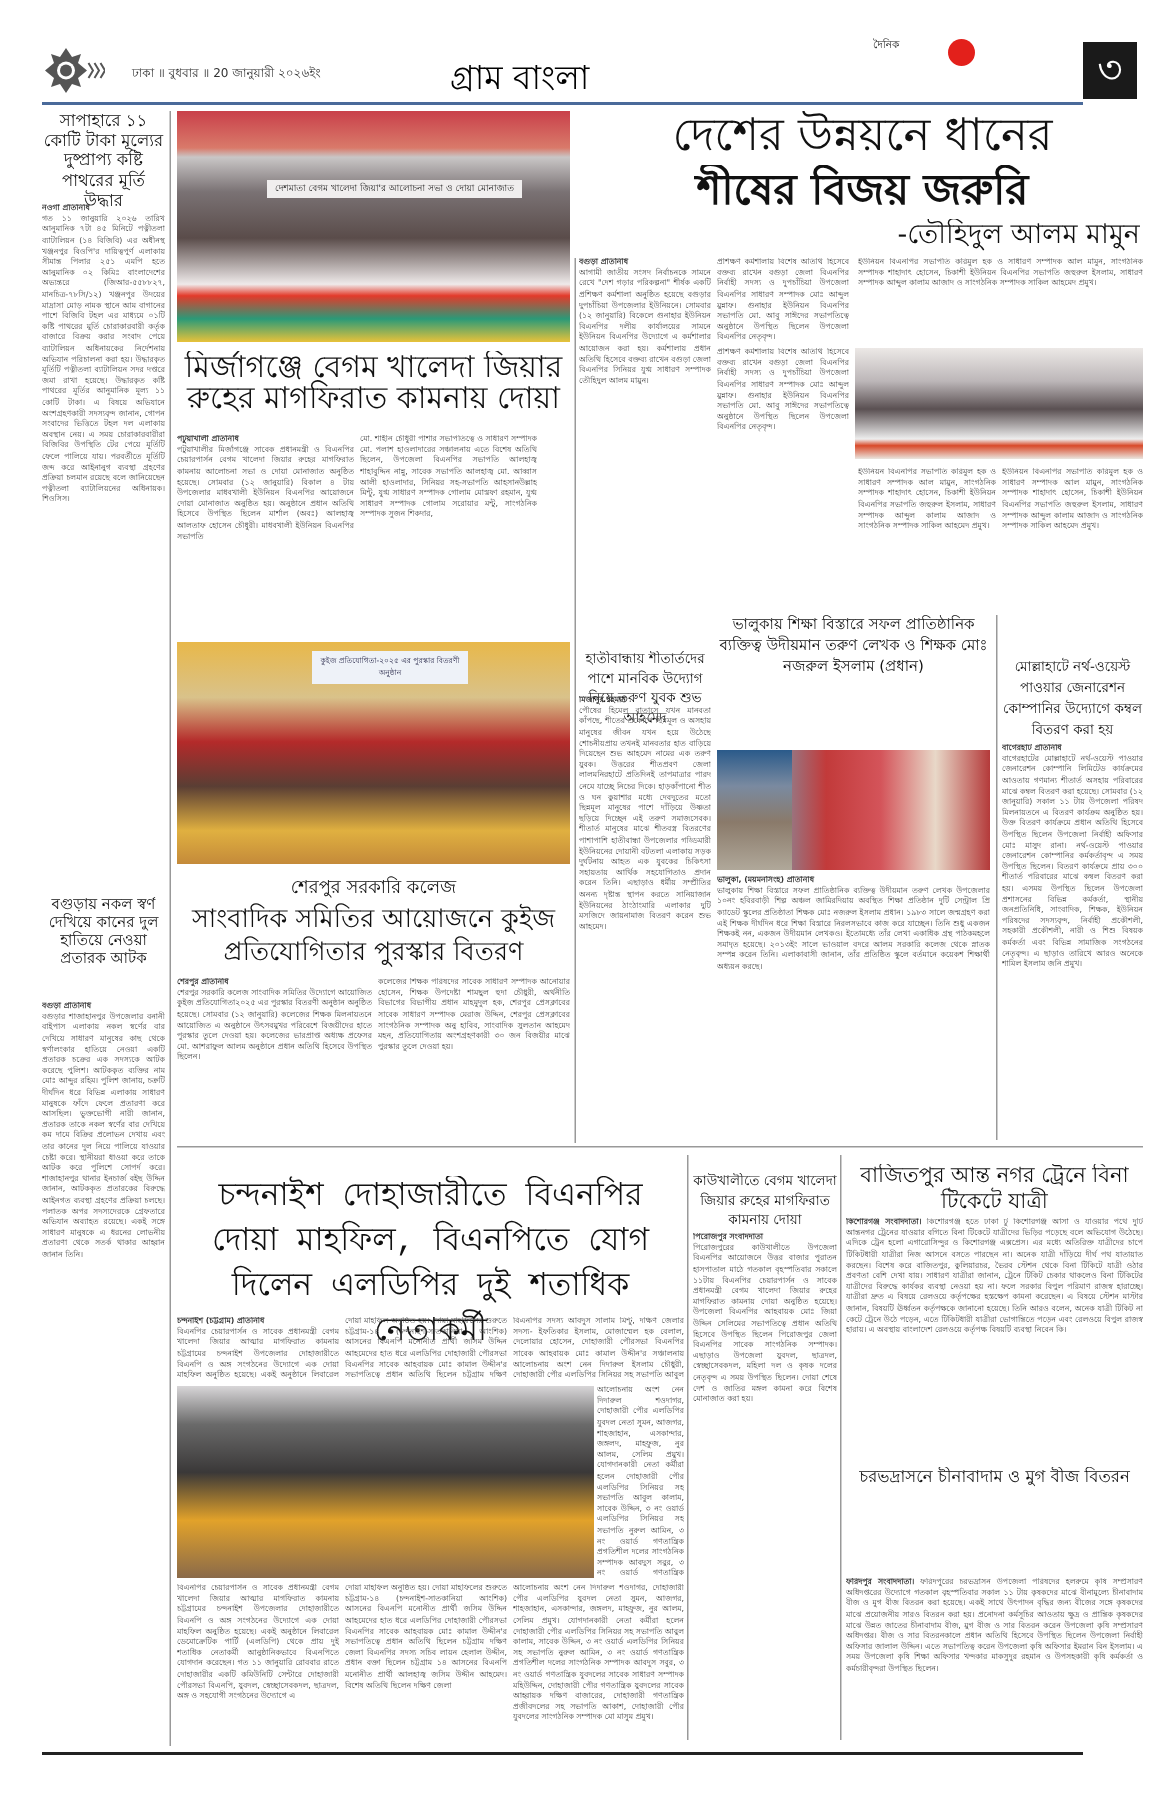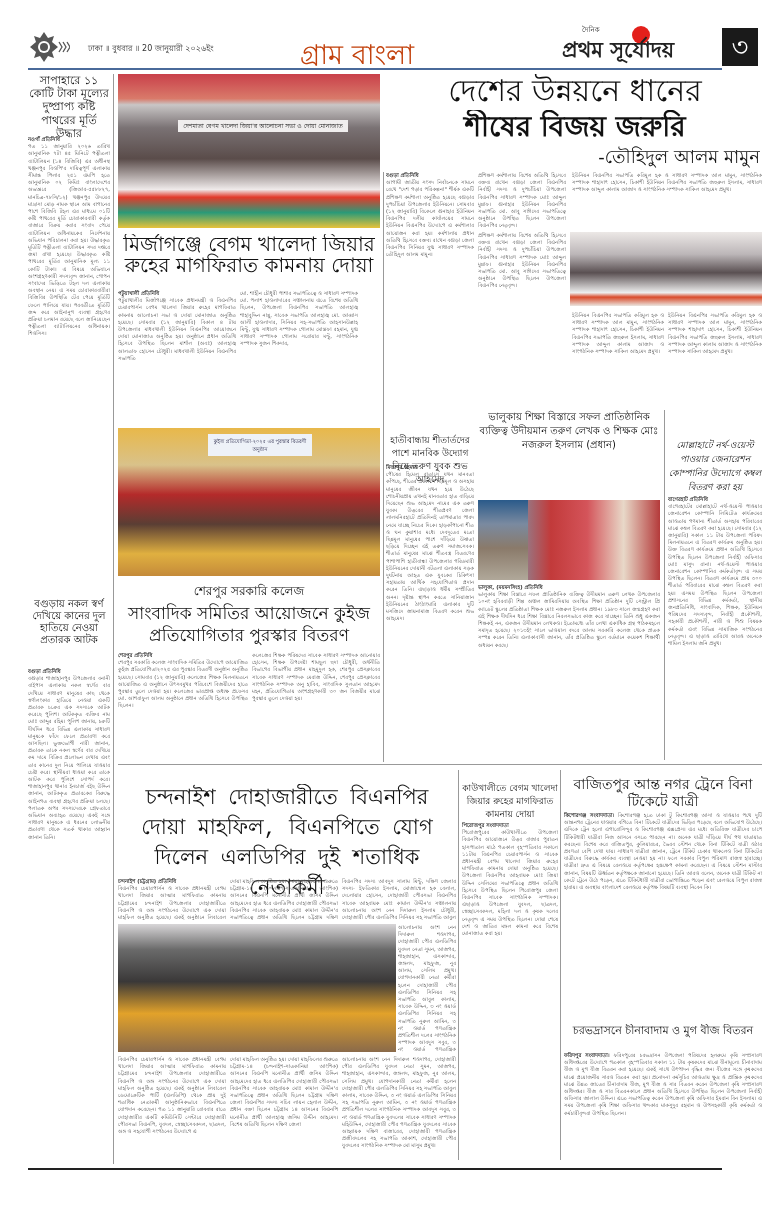--- a/index.html
+++ b/index.html
@@ -1,21 +1,21 @@
 <!DOCTYPE html>
 <html><head>
 <meta charset="utf-8">
 <style>
 *{box-sizing:border-box;margin:0;padding:0}
 html,body{width:768px;height:1207px;background:#fff;overflow:hidden}
 body{font-family:"DejaVu Sans",sans-serif;color:#222;position:relative}
 .abs{position:absolute}
 .hdr-logo{left:30px;top:30px;width:40px;height:34px}
 .hdr-date{left:88px;top:42px;font-size:8px;color:#333;white-space:nowrap}
-.hdr-section{left:300px;top:34px;font-size:27px;color:#c2410c;white-space:nowrap}
+.hdr-section{left:300px;top:34px;font-size:22px;color:#000000;white-space:nowrap}
 .hdr-mast{left:558px;top:24px;width:152px;height:44px}
 .mast-small{position:absolute;left:24px;top:0;font-size:7px;color:#222}
 .mast-name{position:absolute;left:4px;top:10px;font-size:21px;font-weight:bold;color:#222;white-space:nowrap}
 .mast-sun{position:absolute;left:74px;top:2px;width:18px;height:18px;border-radius:50%;background:#e3201b}
 .hdr-page{left:722px;top:28px;width:36px;height:38px;background:#1a1a1a;color:#fff;font-size:26px;text-align:center;line-height:38px}
 .hdr-rule{left:28px;top:68px;width:694px;height:2px;background:#4a6a9a}
 
 .head{color:#111;text-align:center;line-height:1.2;overflow:hidden}
 .body{font-size:5.2px;line-height:7.2px;color:#444;text-align:justify;overflow:hidden}
 .byline{font-weight:bold;color:#333;display:block}
@@ -40,21 +40,20 @@
     <circle cx="14" cy="17" r="6" fill="#fff"></circle>
     <circle cx="14" cy="17" r="4" fill="#555"></circle>
     <path d="M29 12 l3 5 l-3 5 M33 12 l3 5 l-3 5 M37 12 l3 5 l-3 5" stroke="#555" stroke-width="1.3" fill="none"></path>
   </svg>
 </div>
 <div class="abs hdr-date">ঢাকা ॥ বুধবার ॥ 20 জানুয়ারী ২০২৬ইং</div>
 <div class="abs hdr-section">গ্রাম বাংলা</div>
 <div class="abs hdr-mast">
   <span class="mast-small">দৈনিক</span>
   <span class="mast-sun"></span>
-  <span class="mast-name">প্রথম সূর্যোদয়</span>
 </div>
 <div class="abs hdr-page">৩</div>
 <div class="abs hdr-rule"></div>
 
 <div class="abs head" style="left:28px;top:74px;width:82px;font-size:11px;">সাপাহারে ১১ কোটি টাকা মূল্যের দুষ্প্রাপ্য কষ্টি পাথরের মূর্তি উদ্ধার</div>
 <div class="abs body" style="left:28px;top:136px;width:82px;height:440px;">
   <span class="byline">নওগাঁ প্রতিনিধি</span>
   <span>গত ১১ জানুয়ারি ২০২৬ তারিখ আনুমানিক ৭টা ৪৫ মিনিটে পত্নীতলা ব্যাটালিয়ন (১৪ বিজিবি) এর অধীনস্থ খঞ্জনপুর বিওপি'র দায়িত্বপূর্ণ এলাকায় সীমান্ত পিলার ২৫১ এমপি হতে আনুমানিক ০২ কিমিঃ বাংলাদেশের অভ্যন্তরে (জিআর-৫৫৮৮২৭, মানচিত্র-৭৮সি/১২) খঞ্জনপুর উদয়ের মাদ্রাসা মোড় নামক স্থানে আম বাগানের পাশে বিজিবি টহল এর মাধ্যমে ০১টি কষ্টি পাথরের মূর্তি চোরাকারবারী কর্তৃক বাজারে বিক্রয় করার সংবাদ পেয়ে ব্যাটালিয়ন অধিনায়কের নির্দেশনায় অভিযান পরিচালনা করা হয়। উদ্ধারকৃত মূর্তিটি পত্নীতলা ব্যাটালিয়ন সদর দপ্তরে জমা রাখা হয়েছে। উদ্ধারকৃত কষ্টি পাথরের মূর্তির আনুমানিক মূল্য ১১ কোটি টাকা। এ বিষয়ে অভিযানে অংশগ্রহণকারী সদস্যবৃন্দ জানান, গোপন সংবাদের ভিত্তিতে টহল দল এলাকায় অবস্থান নেয়। এ সময় চোরাকারবারীরা বিজিবির উপস্থিতি টের পেয়ে মূর্তিটি ফেলে পালিয়ে যায়। পরবর্তীতে মূর্তিটি জব্দ করে আইনানুগ ব্যবস্থা গ্রহণের প্রক্রিয়া চলমান রয়েছে বলে জানিয়েছেন পত্নীতলা ব্যাটালিয়নের অধিনায়ক। শিওসিস।</span>
 </div>
 
@@ -120,21 +119,21 @@
 <div class="abs photo ph4" style="left:478px;top:500px;width:182px;height:80px;">
   <div class="ph-inset" style="position:absolute;left:0;top:0;width:50px;height:80px"></div>
 </div>
 <div class="abs body" style="left:478px;top:584px;width:182px;height:176px;">
   <span class="byline">ভালুকা, (ময়মনসিংহ) প্রতিনিধি</span>
   <span>ভালুকায় শিক্ষা বিস্তারে সফল প্রাতিষ্ঠানিক ব্যক্তিত্ব উদীয়মান তরুণ লেখক উপজেলার ১০নং হবিরবাড়ী শিল্প অঞ্চল জামিরদিয়ায় অবস্থিত শিক্ষা প্রতিষ্ঠান দুটি সেন্ট্রাল প্রি ক্যাডেট স্কুলের প্রতিষ্ঠাতা শিক্ষক মোঃ নজরুল ইসলাম প্রধান। ১৯৮৩ সালে জন্মগ্রহণ করা এই শিক্ষক দীর্ঘদিন ধরে শিক্ষা বিস্তারে নিরলসভাবে কাজ করে যাচ্ছেন। তিনি শুধু একজন শিক্ষকই নন, একজন উদীয়মান লেখকও। ইতোমধ্যে তাঁর লেখা একাধিক গ্রন্থ পাঠকমহলে সমাদৃত হয়েছে। ২০১৩ইং সালে ভাওয়াল বদরে আলম সরকারি কলেজ থেকে স্নাতক সম্পন্ন করেন তিনি। এলাকাবাসী জানান, তাঁর প্রতিষ্ঠিত স্কুলে বর্তমানে কয়েকশ শিক্ষার্থী অধ্যয়ন করছে।</span>
 </div>
 
 <div class="abs col-rule" style="left:664px;top:410px;height:350px;"></div>
 
-<div class="abs head" style="left:668px;top:438px;width:94px;font-size:9px;line-height:14px;font-style:italic;">মোল্লাহাটে নর্থ-ওয়েস্ট পাওয়ার জেনারেশন কোম্পানির উদ্যোগে কম্বল বিতরণ করা হয়</div>
+<div class="abs head" style="left:668px;top:438px;width:94px;font-size:9px;line-height:14px;">মোল্লাহাটে নর্থ-ওয়েস্ট পাওয়ার জেনারেশন কোম্পানির উদ্যোগে কম্বল বিতরণ করা হয়</div>
 <div class="abs body" style="left:668px;top:496px;width:94px;height:264px;">
   <span class="byline">বাগেরহাট প্রতিনিধি</span>
   <span>বাগেরহাটের মোল্লাহাটে নর্থ-ওয়েস্ট পাওয়ার জেনারেশন কোম্পানি লিমিটেড কার্যক্রমের আওতায় গণমান্য শীতার্ত অসহায় পরিবারের মাঝে কম্বল বিতরণ করা হয়েছে। সোমবার (১২ জানুয়ারি) সকাল ১১ টায় উপজেলা পরিষদ মিলনায়তনে এ বিতরণ কার্যক্রম অনুষ্ঠিত হয়। উক্ত বিতরণ কার্যক্রমে প্রধান অতিথি হিসেবে উপস্থিত ছিলেন উপজেলা নির্বাহী অফিসার মোঃ মাসুদ রানা। নর্থ-ওয়েস্ট পাওয়ার জেনারেশন কোম্পানির কর্মকর্তাবৃন্দ এ সময় উপস্থিত ছিলেন। বিতরণ কার্যক্রমে প্রায় ৩০০ শীতার্ত পরিবারের মাঝে কম্বল বিতরণ করা হয়। এসময় উপস্থিত ছিলেন উপজেলা প্রশাসনের বিভিন্ন কর্মকর্তা, স্থানীয় জনপ্রতিনিধি, সাংবাদিক, শিক্ষক, ইউনিয়ন পরিষদের সদস্যবৃন্দ, নির্বাহী প্রকৌশলী, সহকারী প্রকৌশলী, নারী ও শিশু বিষয়ক কর্মকর্তা এবং বিভিন্ন সামাজিক সংগঠনের নেতৃবৃন্দ। এ ছাড়াও তারিখে আরও অনেকে শামিল ইসলাম জনি প্রমুখ।</span>
 </div>
 
 <div class="abs" style="left:118px;top:764px;width:644px;height:1px;background:#999"></div>
 
 <div class="abs head" style="left:118px;top:784px;width:338px;font-size:21px;line-height:30px;font-family:Liberation Mono, monospace;">চন্দনাইশ দোহাজারীতে বিএনপির দোয়া মাহফিল, বিএনপিতে যোগ দিলেন এলডিপির দুই শতাধিক নেতাকর্মী</div>
 <div class="abs body" style="left:118px;top:878px;width:108px;height:42px;">
   <span class="byline">চন্দনাইশ (চট্টগ্রাম) প্রতিনিধি</span>
@@ -157,19 +156,19 @@
 </div>
 
 <div class="abs col-rule" style="left:560px;top:770px;height:390px;"></div>
 
 <div class="abs head" style="left:564px;top:776px;width:198px;font-size:14px;line-height:17px;">বাজিতপুর আন্ত নগর ট্রেনে বিনা টিকেটে যাত্রী</div>
 <div class="abs body" style="left:564px;top:812px;width:198px;height:222px;">
   <span class="byline" style="display:inline">কিশোরগঞ্জ সংবাদদাতা।</span>
   <span>কিশোরগঞ্জ হতে ঢাকা টু কিশোরগঞ্জ আসা ও যাওয়ার পথে দুটি আন্তনগর ট্রেনের যাওয়ার বগিতে বিনা টিকেটে যাত্রীদের ভিড়ির পড়েছে বলে অভিযোগ উঠেছে। এদিকে ট্রেন হলো এগারোসিন্দুর ও কিশোরগঞ্জ এক্সপ্রেস। এর মধ্যে অতিরিক্ত যাত্রীদের চাপে টিকিটধারী যাত্রীরা নিজ আসনে বসতে পারছেন না। অনেক যাত্রী দাঁড়িয়ে দীর্ঘ পথ যাতায়াত করছেন। বিশেষ করে বাজিতপুর, কুলিয়ারচর, ভৈরব স্টেশন থেকে বিনা টিকিটে যাত্রী ওঠার প্রবণতা বেশি দেখা যায়। সাধারণ যাত্রীরা জানান, ট্রেনে টিকিট চেকার থাকলেও বিনা টিকিটের যাত্রীদের বিরুদ্ধে কার্যকর ব্যবস্থা নেওয়া হয় না। ফলে সরকার বিপুল পরিমাণ রাজস্ব হারাচ্ছে। যাত্রীরা দ্রুত এ বিষয়ে রেলওয়ে কর্তৃপক্ষের হস্তক্ষেপ কামনা করেছেন। এ বিষয়ে স্টেশন মাস্টার জানান, বিষয়টি ঊর্ধ্বতন কর্তৃপক্ষকে জানানো হয়েছে। তিনি আরও বলেন, অনেক যাত্রী টিকিট না কেটে ট্রেনে উঠে পড়েন, এতে টিকিটধারী যাত্রীরা ভোগান্তিতে পড়েন এবং রেলওয়ে বিপুল রাজস্ব হারায়। এ অবস্থায় বাংলাদেশ রেলওয়ে কর্তৃপক্ষ বিষয়টি ব্যবস্থা নিবেন কি।</span>
 </div>
 
-<div class="abs head" style="left:564px;top:1024px;width:198px;font-size:11px;line-height:14px;">চরভদ্রাসনে চীনাবাদাম ও মুগ বীজ বিতরন</div>
+<div class="abs head" style="left:564px;top:978px;width:198px;font-size:11px;line-height:14px;">চরভদ্রাসনে চীনাবাদাম ও মুগ বীজ বিতরন</div>
 <div class="abs body" style="left:564px;top:1052px;width:198px;height:108px;">
   <span class="byline" style="display:inline">ফরিদপুর সংবাদদাতা।</span>
   <span>ফরিদপুরের চরভদ্রাসন উপজেলা পরিষদের হলরুমে কৃষি সম্প্রসারণ অধিদপ্তরের উদ্যোগে গতকাল বৃহস্পতিবার সকাল ১১ টায় কৃষকদের মাঝে বীনামূল্যে চীনাবাদাম বীজ ও মুগ বীজ বিতরন করা হয়েছে। একই সাথে উৎপাদন বৃদ্ধির জন্য বীজের সঙ্গে কৃষকদের মাঝে প্রয়োজনীয় সারও বিতরন করা হয়। প্রনোদনা কর্মসূচির আওতায় ক্ষুদ্র ও প্রান্তিক কৃষকদের মাঝে উন্নত জাতের চীনাবাদাম বীজ, মুগ বীজ ও সার বিতরন করেন উপজেলা কৃষি সম্প্রসারণ অধিদপ্তর। বীজ ও সার বিতরনকালে প্রধান অতিথি হিসেবে উপস্থিত ছিলেন উপজেলা নির্বাহী অফিসার জালাল উদ্দিন। এতে সভাপতিত্ব করেন উপজেলা কৃষি অফিসার ইমরান বিন ইসলাম। এ সময় উপজেলা কৃষি শিক্ষা অফিসার খন্দকার মাকসুদুর রহমান ও উপসহকারী কৃষি কর্মকর্তা ও কর্মচারীবৃন্দরা উপস্থিত ছিলেন।</span>
 </div>
 
 <div class="abs bottom-rule"></div>
 
 </body></html>

